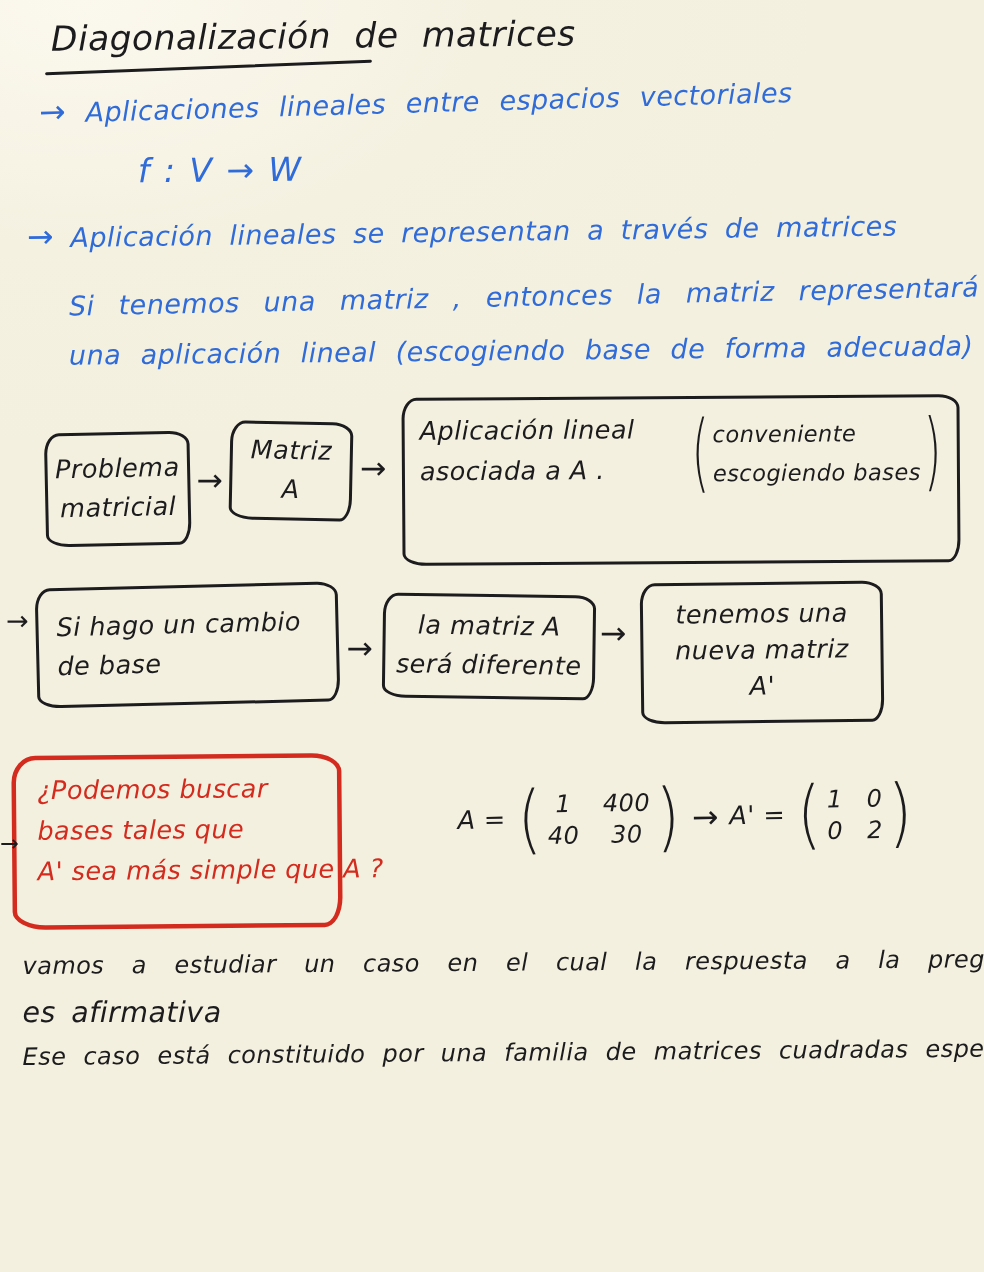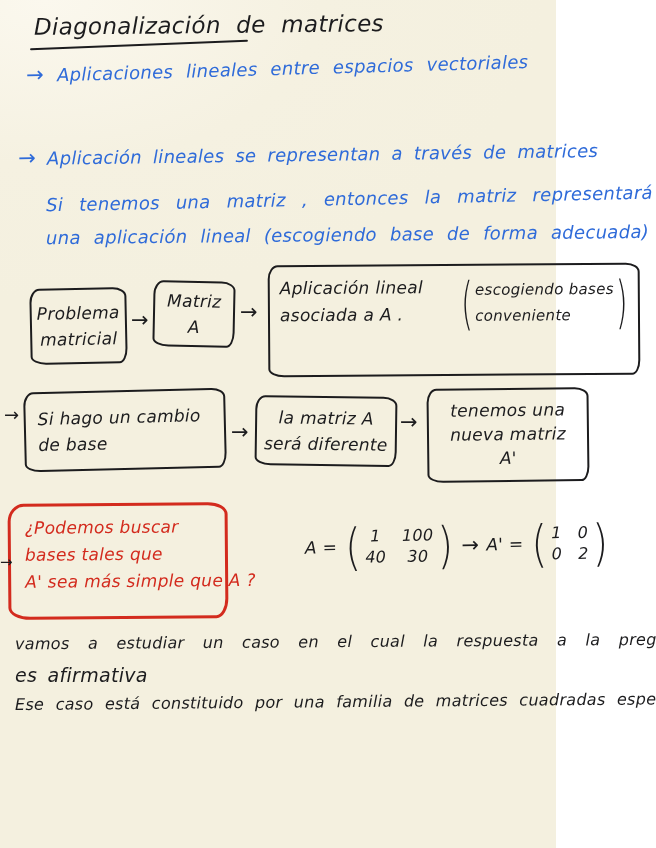--- a/index.html
+++ b/index.html
@@ -3,21 +3,21 @@
 <meta charset="utf-8">
 <style>
   html, body { margin: 0; padding: 0; }
   body {
     width: 656px; height: 848px;
     font-family: "DejaVu Sans", sans-serif;
     overflow: hidden;
   }
   .page {
     position: relative;
-    width: 556px; height: 848px;
+    width: 656px; height: 848px;
     background: radial-gradient(ellipse 500px 300px at 8% 0%, #fbf8ee 0%, #f5f1e1 55%, #f4f0df 100%);
     color: #1c1c1e;
   }
   .hand {
     font-style: italic;
     letter-spacing: 0.3px;
     white-space: nowrap;
   }
   .abs { position: absolute; }
   .blue { color: #2f6bd9; }
@@ -123,20 +123,21 @@
 <div class="page">
 
   <div class="abs hand title">Diagonalización de matrices</div>
   <div class="abs title-underline"></div>
 
   <div class="abs hand blue bullet1">
     <span class="arrow">→</span>
     <span>Aplicaciones lineales entre espacios vectoriales</span>
   </div>
 
+  <div class="abs hand blue formula">f : V → W</div>
 
   <div class="abs hand blue bullet2">
     <span class="arrow">→</span>
     <span>Aplicación lineales se representan a través de matrices</span>
   </div>
 
   <div class="abs hand blue line3">Si tenemos una matriz , entonces la matriz representará</div>
   <div class="abs hand blue line4">una aplicación lineal (escogiendo base de forma adecuada)</div>
 
   <div class="abs hand hbox center box-problema">
@@ -148,22 +149,22 @@
     <span class="bl">Matriz</span>
     <span class="bl">A</span>
   </div>
   <div class="abs hand arrow arr-f1b">→</div>
   <div class="abs hand hbox box-aplicacion">
     <span class="bl">Aplicación lineal</span>
     <span class="bl">asociada a A .</span>
     <span class="paren-group">
       <span class="big-paren">(</span>
       <span class="paren-lines">
+        <span>conveniente</span>
         <span>escogiendo bases</span>
-        <span>conveniente</span>
       </span>
       <span class="big-paren">)</span>
     </span>
   </div>
 
   <div class="abs hand arrow arr-f2lead">→</div>
   <div class="abs hand hbox box-cambio">
     <span class="bl">Si hago un cambio</span>
     <span class="bl">de base</span>
   </div>
@@ -185,21 +186,21 @@
     <div>A' sea más simple que A ?</div>
   </div>
   <div class="abs hand ink pointer-arrow">→</div>
 
   <div class="abs hand equation">
     <span>A =</span>
     <span class="matrix">
       <span class="mparen">(</span>
       <span class="mgrid">
         <span>1</span>
-        <span>100</span>
+        <span>400</span>
         <span>40</span>
         <span>30</span>
       </span>
       <span class="mparen">)</span>
     </span>
     <span class="arrow">→</span>
     <span>A' =</span>
     <span class="matrix">
       <span class="mparen">(</span>
       <span class="mgrid">

